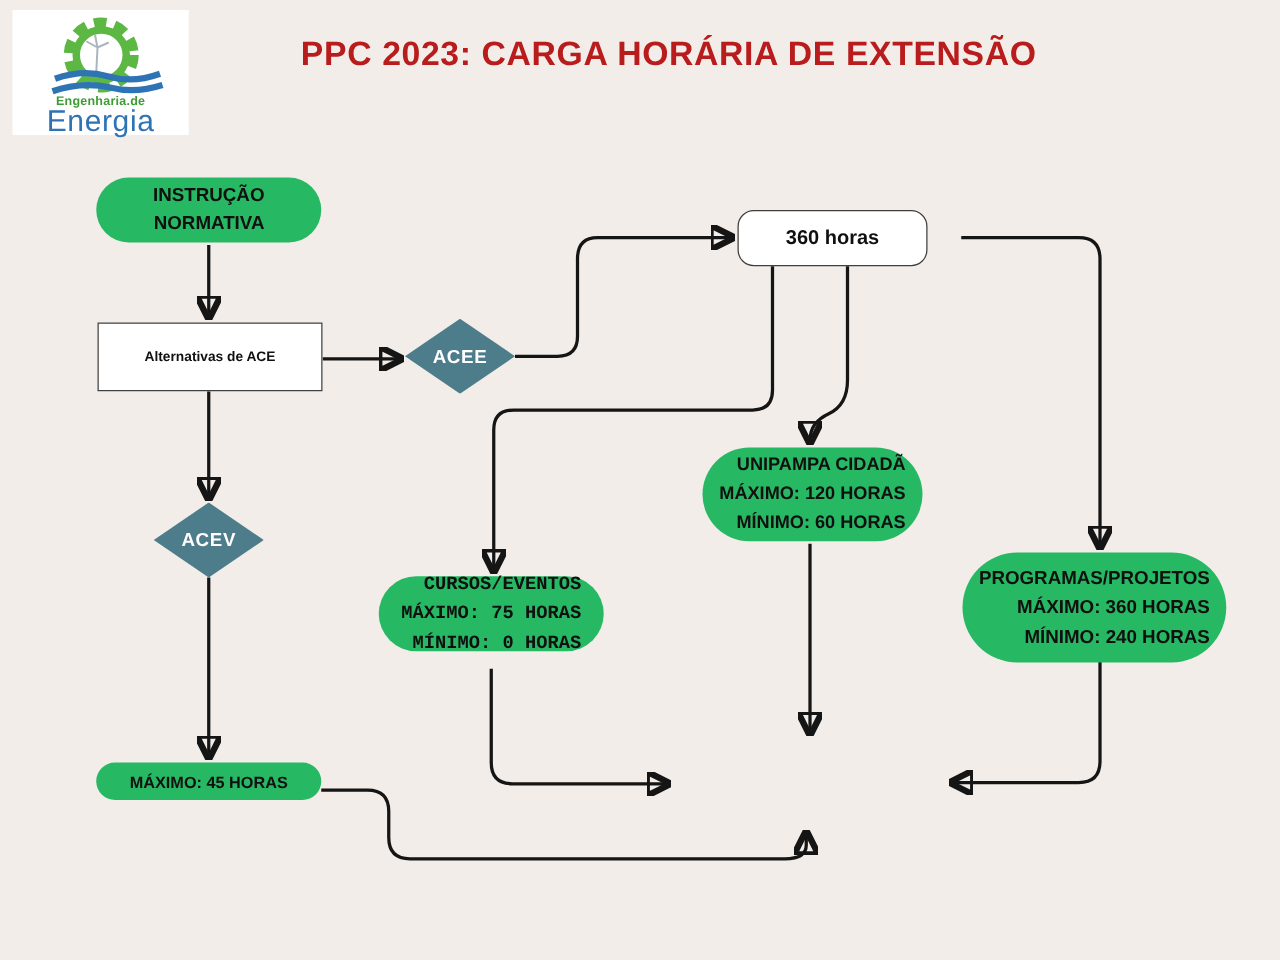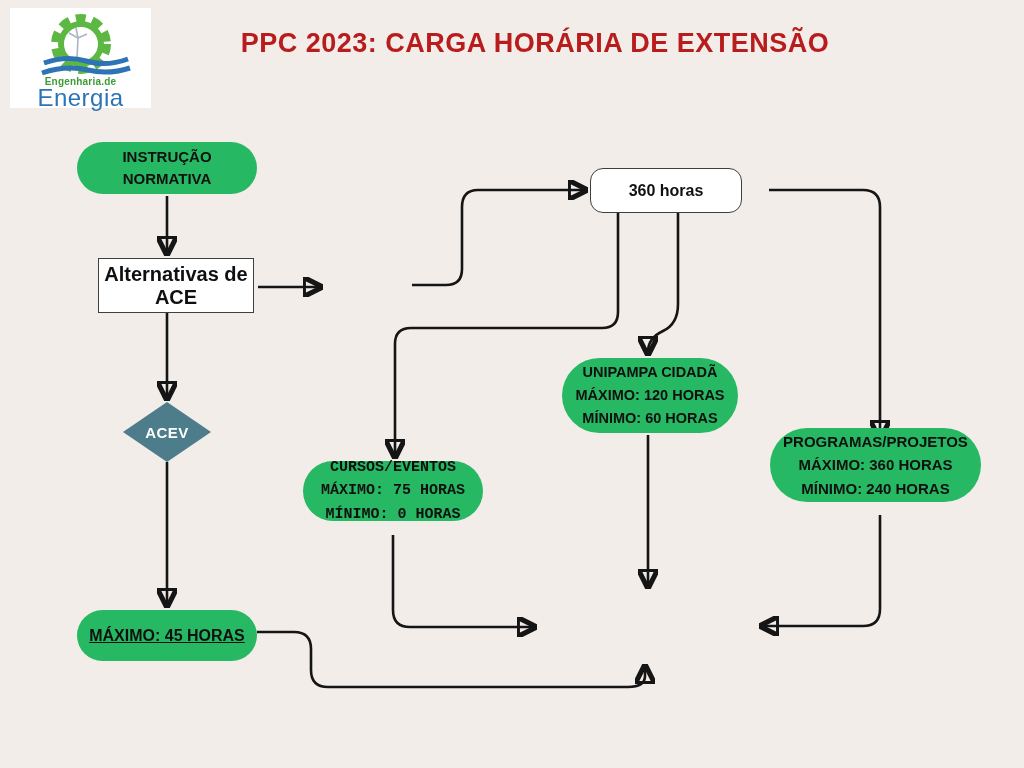--- a/index.html
+++ b/index.html
@@ -11,39 +11,39 @@
     overflow:hidden;
   }
   .stage { position:absolute; inset:0; width:1024px; height:768px; }
 
   
   #connectors { position:absolute; left:0; top:0; z-index:1; }
   #connectors path { fill:none; stroke:#151515; stroke-width:2.6; stroke-linejoin:round; }
 
   
   .node { position:absolute; z-index:2; display:flex; align-items:center; justify-content:center;
-          text-align:center; font-weight:bold; color:#101010; white-space:pre-line; }
+          text-align:right; font-weight:bold; color:#101010; white-space:pre-line; }
 
   .pill  { background:#27b863; border-radius:999px; }
   .rect  { background:#ffffff; border:1.6px solid #3f3f3f; }
   .diamond {
     background:#4d7c8a; color:#ffffff;
     clip-path:polygon(50% 0, 100% 50%, 50% 100%, 0 50%);
     letter-spacing:.5px;
   }
 
   #node-instrucao   { left:77px;  top:142px; width:180px; height:52px; font-size:15px; line-height:1.45; }
-  #node-alternativas{ left:78px;  top:258px; width:156px; height:55px; font-size:20px;margin-left:20px; }
+  #node-alternativas{ left:78px;  top:258px; width:180px; height:55px; font-size:11px; }
   #node-acee        { left:324px; top:255px; width:88px;  height:60px; font-size:15px; }
   #node-acev        { left:123px; top:402px; width:88px;  height:60px; font-size:15px; }
   #node-horas360    { left:590px; top:168px; width:152px; height:45px; font-size:16px;border-radius:13px; }
   #node-unipampa    { left:562px; top:358px; width:176px; height:75px; font-size:14.5px; line-height:1.58; }
   #node-cursos      { left:303px; top:461px; width:180px; height:60px; font-size:15px;   line-height:1.55;font-family:Liberation Mono, monospace; }
-  #node-programas   { left:770px; top:428px; width:211px; height:74px; font-size:15px;   line-height:1.55; }
-  #node-maximo45    { left:77px;  top:610px; width:180px; height:51px; font-size:16px;text-decoration:underline; }
+  #node-programas   { left:770px; top:442px; width:211px; height:88px; font-size:15px;   line-height:1.55; }
+  #node-maximo45    { left:77px;  top:610px; width:180px; height:30px; font-size:13px; }
   #node-total       { left:538px; top:590px; width:219px; height:75px; font-size:17px;   line-height:1.6; }
 
   
   #page-title {
     position:absolute; left:180px; top:28px; width:710px; z-index:2;
     text-align:center; font-size:27px; font-weight:800; letter-spacing:.5px; color:#b91c1c;
   }
 
   
   #logo-box { position:absolute; left:10px; top:8px; width:141px; height:100px;
@@ -96,20 +96,21 @@
     <path marker-end="url(#arr)" d="M393 535 L393 610 Q393 627 410 627 L533 627"></path>
     <path marker-end="url(#arr)" d="M880 515 L880 609 Q880 626 863 626 L763 626"></path>
     <path marker-end="url(#arr)" d="M257 632 L294 632 Q311 632 311 649 L311 670 Q311 687 328 687 L628 687 Q645 687 645 676 L645 668"></path>
   </svg>
 
   <div class="node pill" id="node-instrucao">INSTRUÇÃO
 NORMATIVA</div>
 
   <div class="node rect" id="node-alternativas">Alternativas de ACE</div>
 
+  <div class="node diamond" id="node-acee">ACEE</div>
 
   <div class="node rect" id="node-horas360">360 horas</div>
 
   <div class="node diamond" id="node-acev">ACEV</div>
 
   <div class="node pill" id="node-unipampa">UNIPAMPA CIDADÃ
 MÁXIMO: 120 HORAS
 MÍNIMO: 60 HORAS</div>
 
   <div class="node pill" id="node-cursos">CURSOS/EVENTOS

